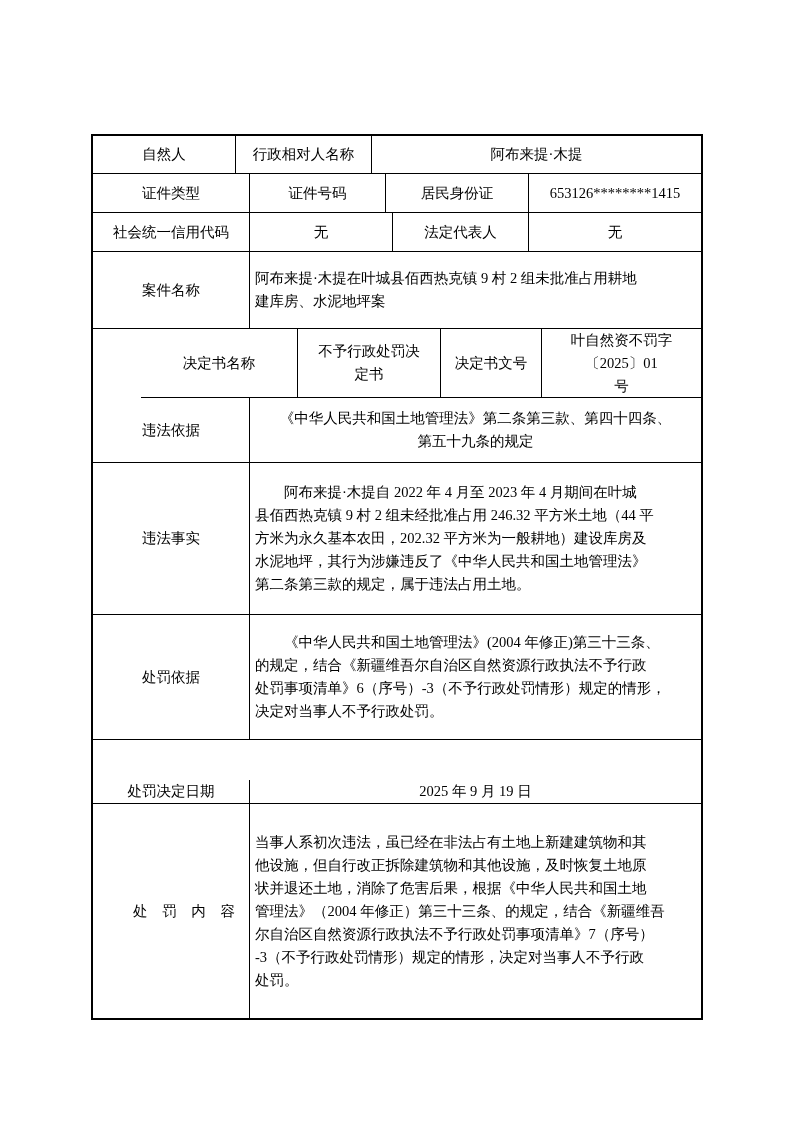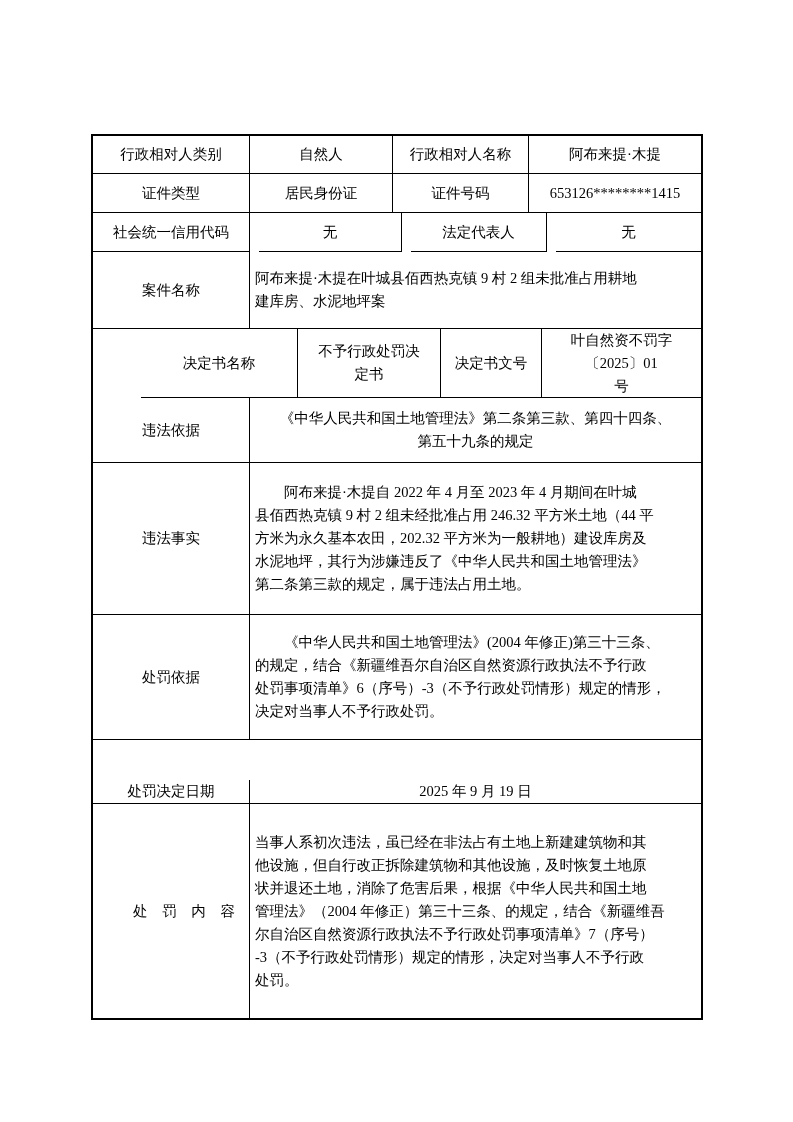--- a/index.html
+++ b/index.html
@@ -44,21 +44,21 @@
   
   .w-label { width: 157px; flex: 0 0 157px; }
   .w-c2    { width: 143px; flex: 0 0 143px; }
   .w-c3    { width: 136px; flex: 0 0 136px; }
   .w-c3n   { width: 101px; flex: 0 0 101px; }
   .w-rest  { flex: 1 1 auto; }
 
   
   .r1  { height: 38px; }
   .r2  { height: 39px; }
-  .r3  { height: 39px; gap: 9px; }
+  .r3  { height: 39px; }
   .r4  { height: 77px; }
   .r5  { height: 69px; padding-left: 48px; }
   .r6  { height: 65px; }
   .r7  { height: 152px; }
   .r8  { height: 125px; }
   .r9  { height: 64px; align-items: flex-end; }
   .r10 { height: 214px; }
 
   .cell span { white-space: pre-line; }
 
@@ -79,43 +79,40 @@
   }
   .label-justify { padding: 0 14px; }
 </style>
 </head>
 <body>
 
 <div class="page">
   <div class="doc-table">
 
     <div class="row r1">
-      <div class="cell w-label">
-          <span>行政相对人类别</span>
-        </div>
       <div class="cell w-c2">
           <span>自然人</span>
         </div>
       <div class="cell w-c3">
           <span>行政相对人名称</span>
         </div>
       <div class="cell w-rest">
           <span>阿布来提·木提</span>
         </div>
     </div>
 
     <div class="row r2">
       <div class="cell w-label">
           <span>证件类型</span>
         </div>
+      <div class="cell w-c3">
+          <span>证件号码</span>
+        </div>
       <div class="cell w-c2">
           <span>居民身份证</span>
-        </div>
-      <div class="cell w-c3">
-          <span>证件号码</span>
         </div>
       <div class="cell w-rest">
           <span>653126********1415</span>
         </div>
     </div>
 
     <div class="row r3">
       <div class="cell w-label">
           <span>社会统一信用代码</span>
         </div>

